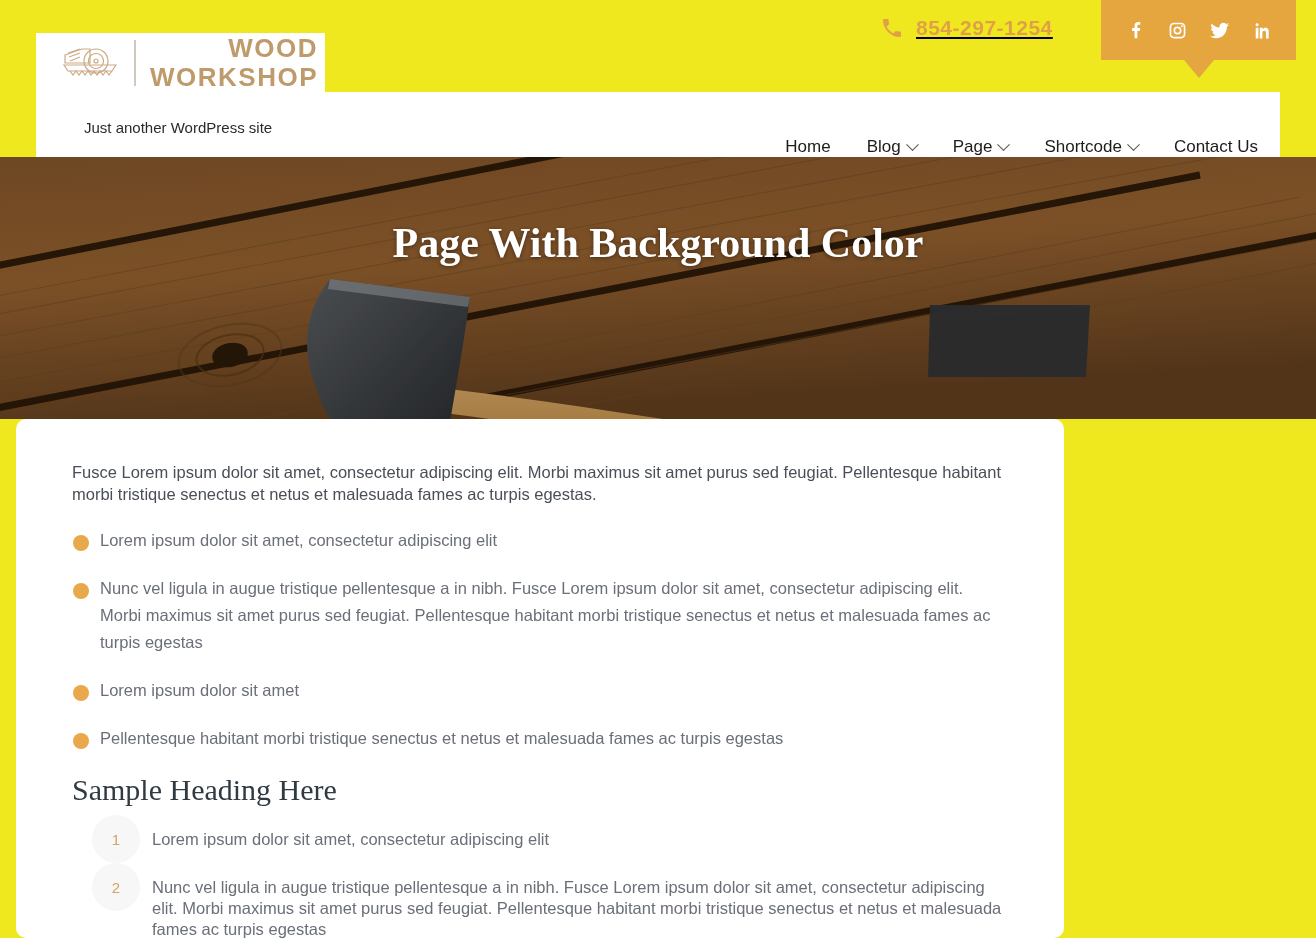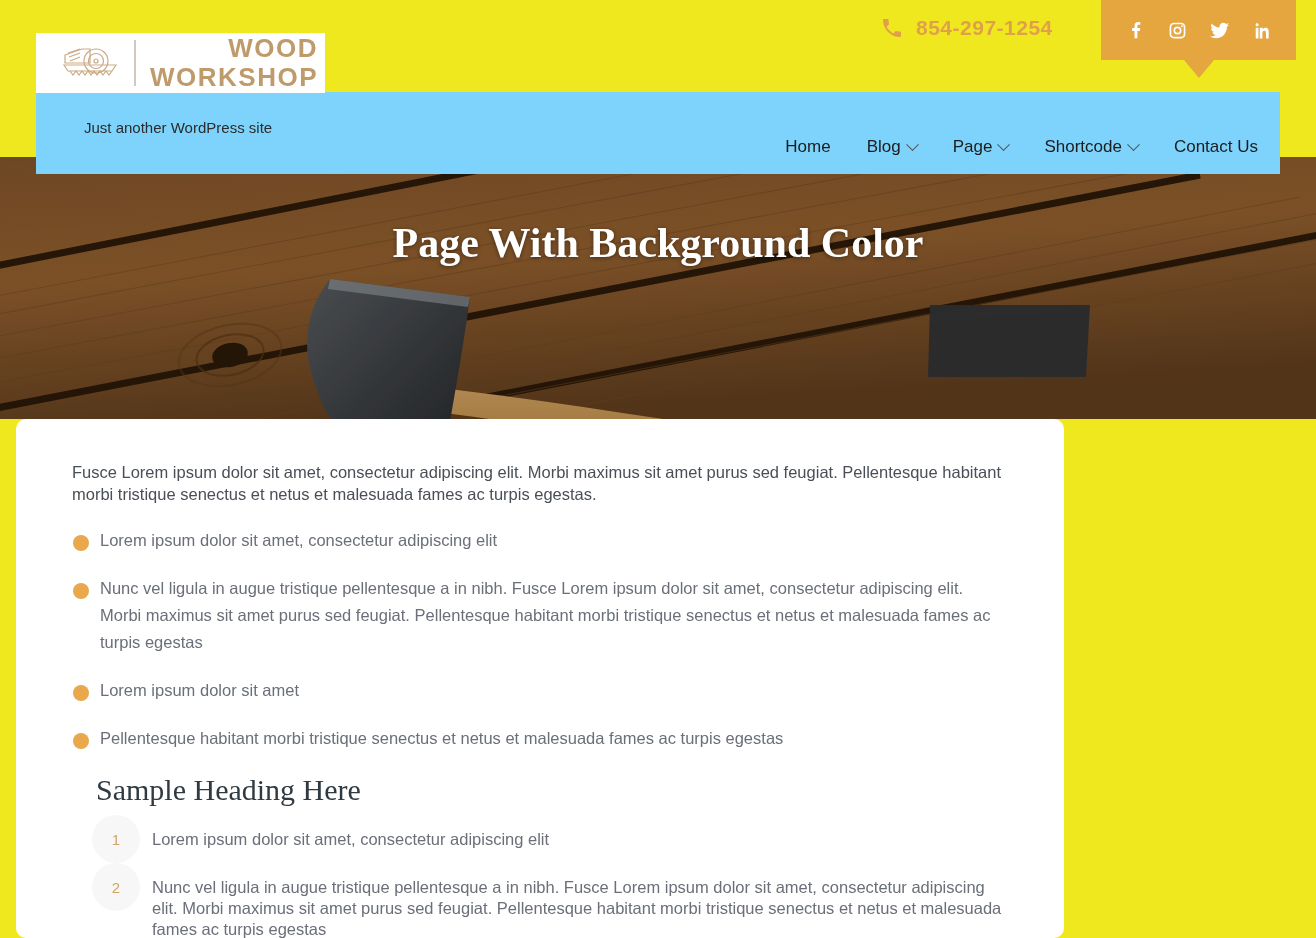--- a/index.html
+++ b/index.html
@@ -10,21 +10,21 @@
     overflow:hidden;
   }
 
   
   .topbar {
     position:absolute; top:0; left:0; width:1316px; height:92px;
     background:#efe81e;
   }
   .phone-block {
     position:absolute; left:880px; top:16px;
-    display:flex; align-items:center; gap:12px;
+    display:flex; align-items:center; gap:12px;text-decoration:underline;
   }
   .phone-icon { width:24px; height:24px; display:block; }
   .phone-number {
     font-size:21px; font-weight:bold; color:#e0a04a;
     letter-spacing:.5px;
   }
 
   .social-wrap {
     position:absolute; left:1101px; top:0; width:195px;
   }
@@ -59,21 +59,21 @@
   .saw-icon { width:60px; height:44px; display:block; flex:0 0 auto; }
   .logo-divider { width:2px; height:46px; background:#cfc9bf; }
   .logo-words {
     font-size:26px; line-height:29px; font-weight:bold;
     color:#bf9a6a; letter-spacing:1.5px;
   }
 
   
   .navbar {
     position:absolute; left:36px; top:92px;
-    width:1244px; height:82px; background:#7dd3fc;
+    width:1244px; height:65px; background:#ffffff;
     z-index:3;
   }
   .tagline {
     position:absolute; left:48px; top:27px;
     font-size:15px; color:#2b2b2b;
   }
   .nav-menu {
     position:absolute; right:0px; top:0;
     height:65px; display:flex; align-items:flex-end; gap:0px;
     padding-right:4px;
@@ -121,21 +121,21 @@
     max-width:1200px;
   }
   ul.dot-list li::before {
     content:""; position:absolute; left:1px; top:8px;
     width:16px; height:16px; border-radius:50%;
     background:#e9a84c;
   }
   h2.sample-heading {
     font-family:"Liberation Serif", serif;
     font-size:30px; font-weight:normal; color:#2f3a42;
-    margin-top:20px; margin-bottom:22px;margin-left:24px;
+    margin-top:20px; margin-bottom:22px;
   }
   ol.num-list { list-style:none; }
   ol.num-list li {
     position:relative; padding-left:80px; margin-bottom:27px;
     font-size:16.5px; line-height:21px; color:#6a6f78;
   }
   .num-badge {
     position:absolute; left:20px; top:-14px;
     width:48px; height:48px; border-radius:50%;
     background:#f7f7f7;

